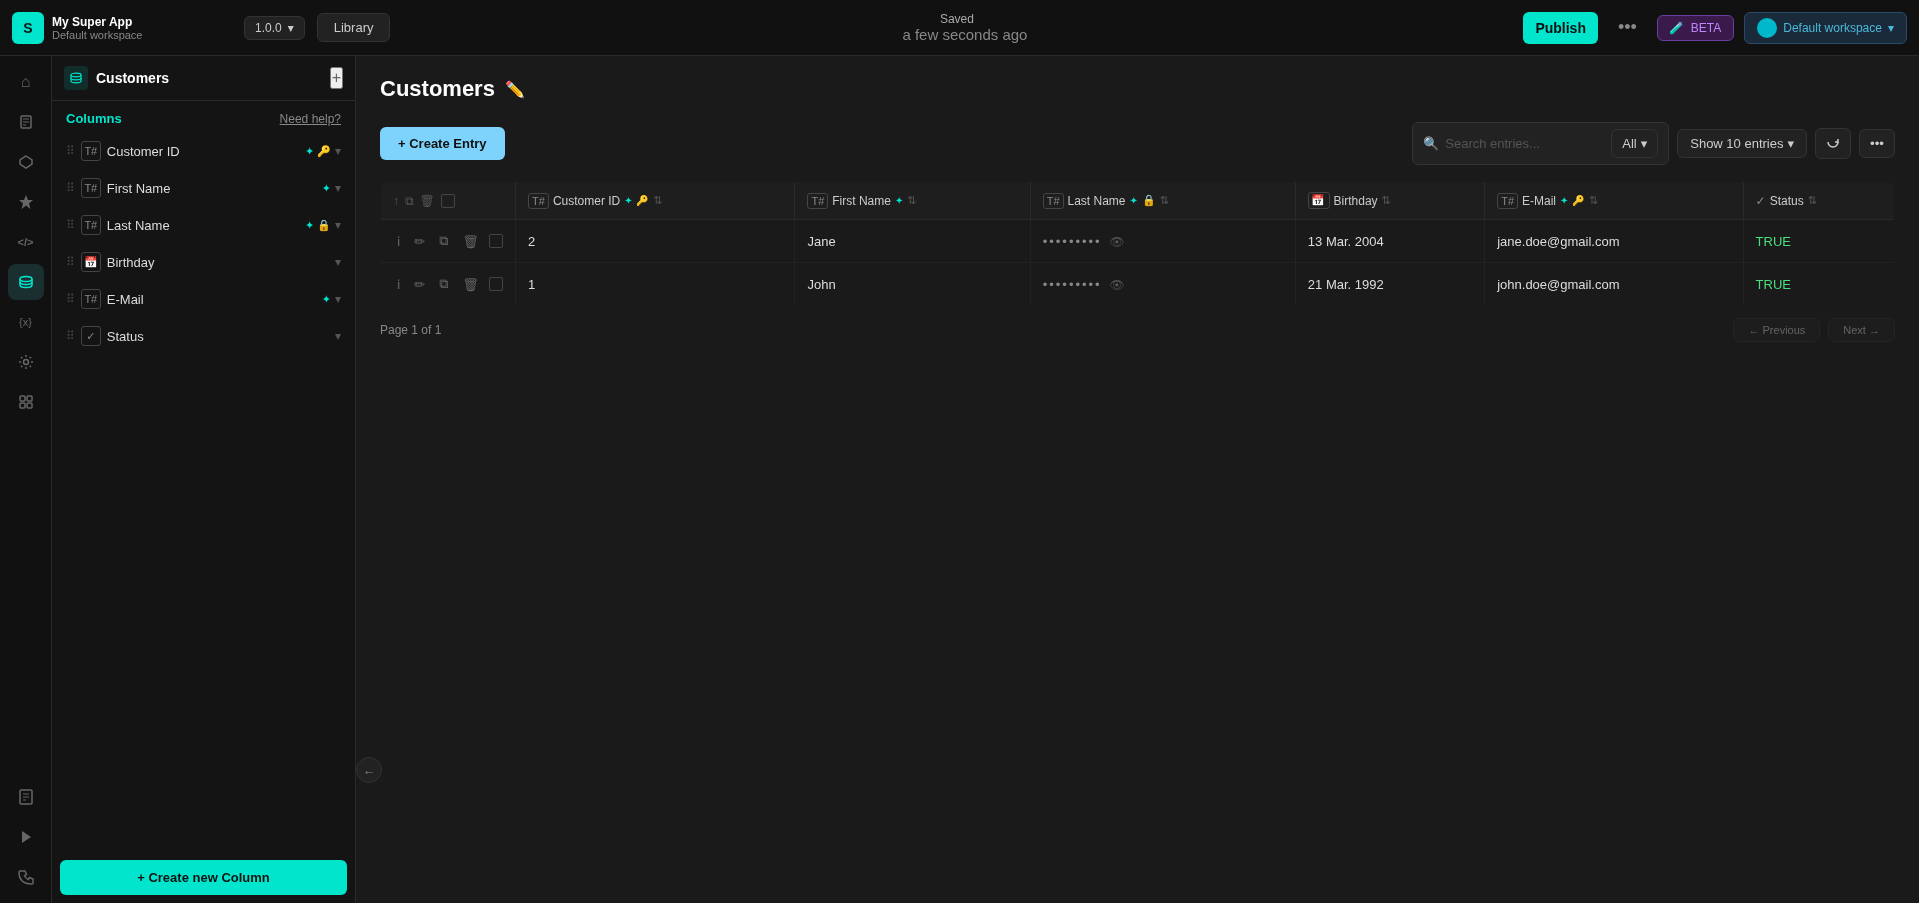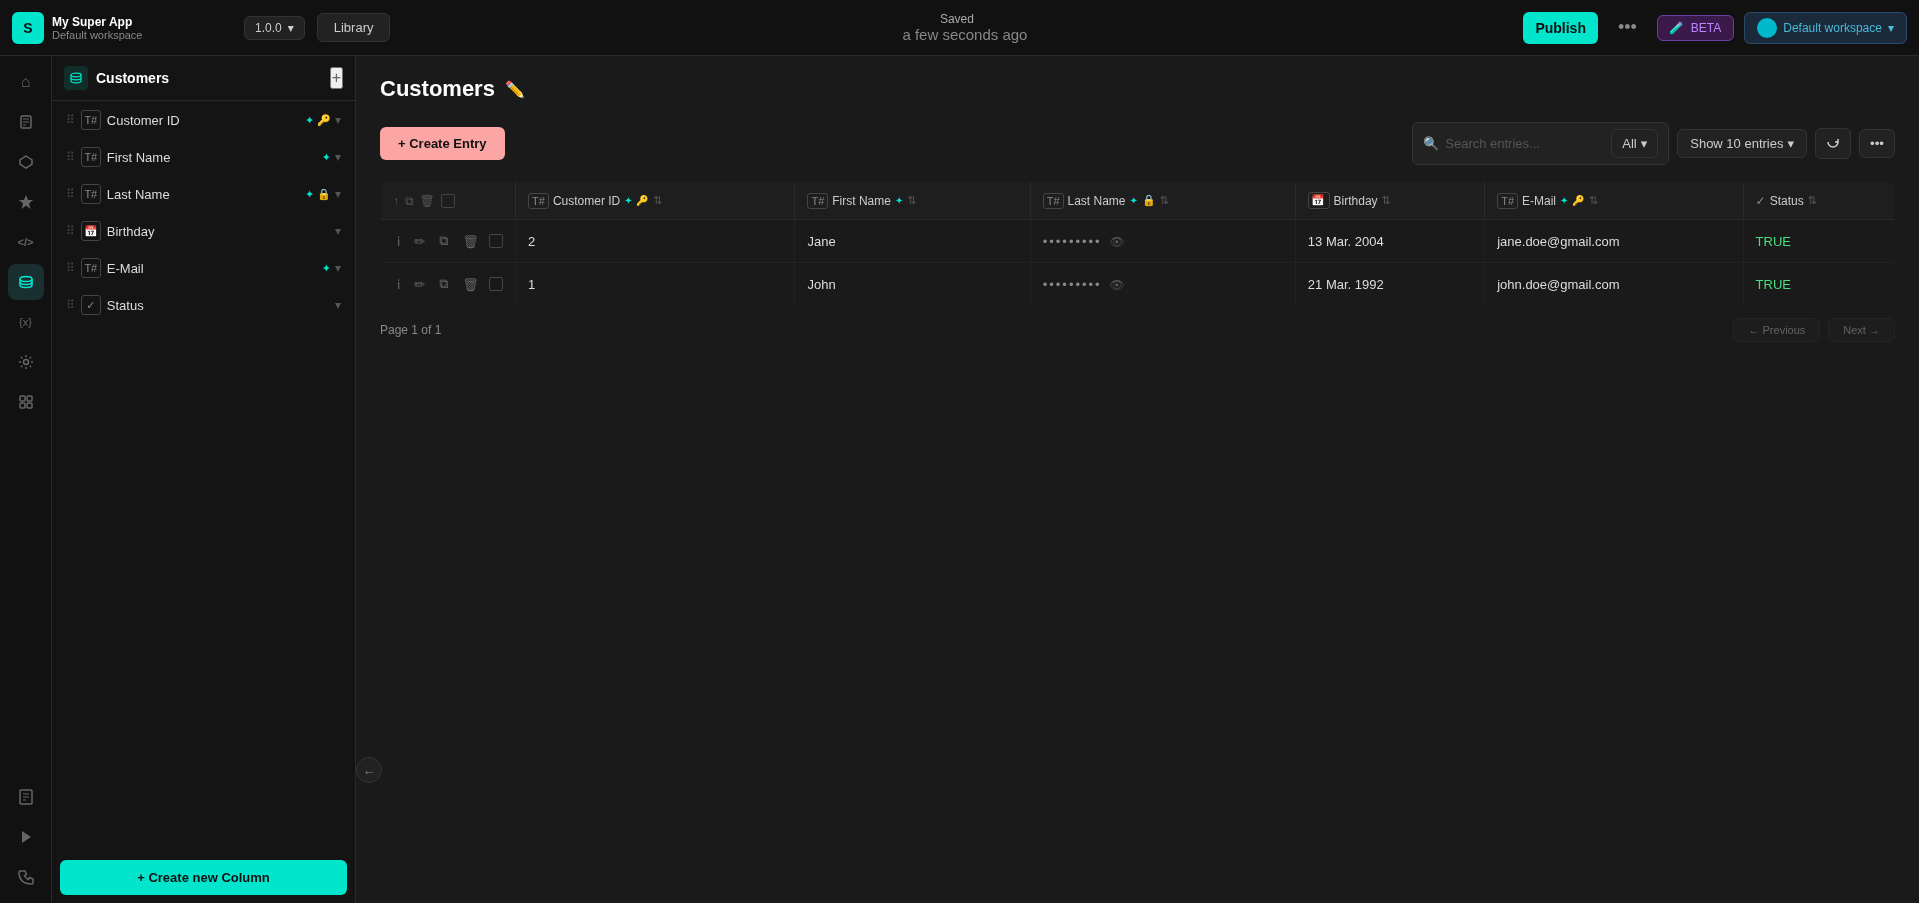--- a/index.html
+++ b/index.html
@@ -53,21 +53,21 @@
     .sidebar-create-col { margin: auto 8px 8px; background: #00e5cc; color: #111; border: none; border-radius: 6px; padding: 10px; font-weight: 600; font-size: 13px; cursor: pointer; text-align: center; }
 
     
     .content { flex: 1; overflow: auto; padding: 20px 24px; background: #1a1a1a; }
     .content-title-row { display: flex; align-items: center; gap: 10px; margin-bottom: 20px; }
     .content-title { font-size: 22px; font-weight: 700; color: #fff; }
     .content-edit-icon { color: #666; cursor: pointer; font-size: 16px; }
 
     
     .toolbar { display: flex; align-items: center; gap: 10px; margin-bottom: 16px; }
-    .create-entry-btn { background: #fca5a5; color: #111; border: none; border-radius: 6px; padding: 9px 18px; font-weight: 600; font-size: 13px; cursor: pointer; }
+    .create-entry-btn { background: #7dd3fc; color: #111; border: none; border-radius: 6px; padding: 9px 18px; font-weight: 600; font-size: 13px; cursor: pointer; }
     .toolbar-right { margin-left: auto; display: flex; align-items: center; gap: 8px; }
     .search-box { display: flex; align-items: center; gap: 6px; background: #222; border: 1px solid #333; border-radius: 6px; padding: 6px 10px; }
     .search-input { background: none; border: none; color: #ccc; font-size: 13px; width: 160px; outline: none; }
     .search-input::placeholder { color: #555; }
     .search-icon { color: #555; font-size: 13px; }
     .filter-select { background: #222; border: 1px solid #333; border-radius: 6px; padding: 6px 10px; color: #ccc; font-size: 13px; cursor: pointer; display: flex; align-items: center; gap: 4px; }
     .show-entries-btn { background: #222; border: 1px solid #333; border-radius: 6px; padding: 6px 12px; color: #ccc; font-size: 13px; cursor: pointer; display: flex; align-items: center; gap: 4px; }
     .refresh-btn { background: #222; border: 1px solid #333; border-radius: 6px; padding: 6px 10px; color: #ccc; cursor: pointer; }
     .more-btn { background: #222; border: 1px solid #333; border-radius: 6px; padding: 6px 10px; color: #ccc; cursor: pointer; }
 
@@ -210,20 +210,24 @@
         <svg width="14" height="14" viewBox="0 0 14 14" fill="none">
             <ellipse cx="7" cy="4" rx="5" ry="1.8" stroke="#00e5cc" stroke-width="1.2"></ellipse>
             <path d="M2 4v3c0 1 2.24 1.8 5 1.8s5-.8 5-1.8V4" stroke="#00e5cc" stroke-width="1.2"></path>
             <path d="M2 7v3c0 1 2.24 1.8 5 1.8s5-.8 5-1.8V7" stroke="#00e5cc" stroke-width="1.2"></path>
           </svg>
       </div>
       <span class="sidebar-table-name">Customers</span>
       <button class="sidebar-add-btn">+</button>
     </div>
 
+    <div class="sidebar-columns-header">
+      <span class="sidebar-columns-label">Columns</span>
+      <span class="sidebar-help">Need help?</span>
+    </div>
 
     <div id="column-list">
         <div class="sidebar-column-item">
       <span class="drag-handle">⠿</span>
       <span class="col-type-icon">T#</span>
       <span class="col-name">Customer ID</span>
       <span class="col-badges">
         <span class="badge-required">✦</span>
         <span class="badge-key">🔑</span>
 

